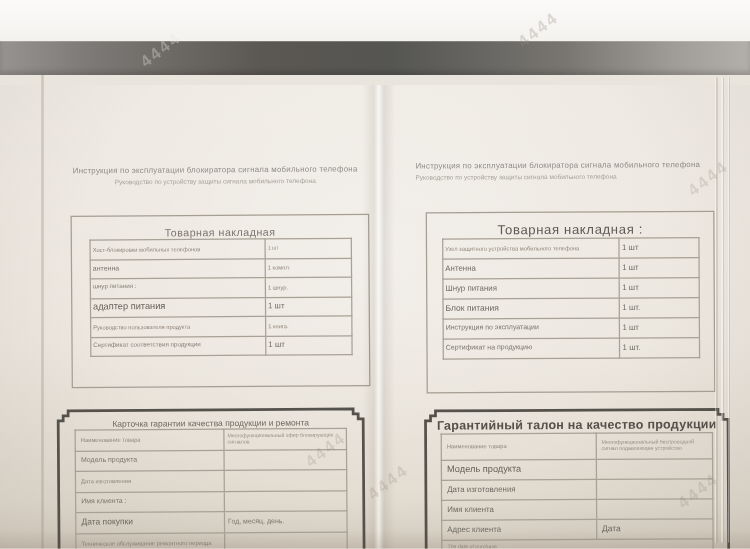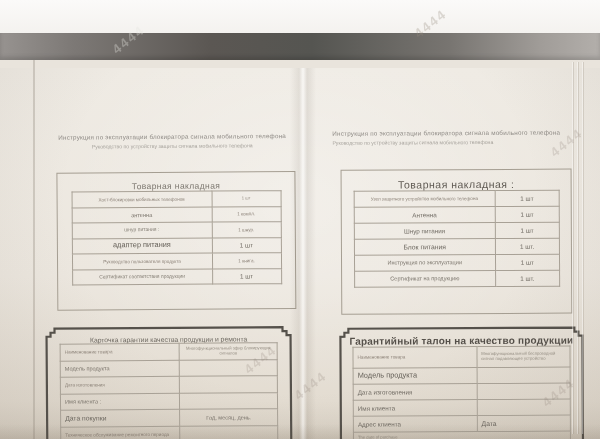--- a/index.html
+++ b/index.html
@@ -47,21 +47,21 @@
   
   .cert{position:absolute;}
   .cert-l{left:42px;top:255px;width:252px;height:152px;}
   .cert-r{left:336px;top:257px;width:250px;height:158px;}
   .cert svg{position:absolute;left:0;top:0;}
   .cert-title-l{position:relative;margin-top:12px;text-align:center;font-size:6.8px;color:#6d6860;}
   .cert-title-r{position:relative;margin-top:11px;text-align:center;font-size:10px;font-weight:600;color:#55504a;letter-spacing:0.2px;}
 
   
   table.tbl{border-collapse:collapse;table-layout:fixed;margin:0 auto;}
-  .tbl td{border:1px solid #a8a196;padding:0 2px;text-align:center;vertical-align:middle;line-height:1.15;overflow:hidden;}
+  .tbl td{border:1px solid #a8a196;padding:0 2px;vertical-align:middle;line-height:1.15;overflow:hidden;}
   .tbl-inv-l{width:210px;margin-top:9px;}
   .tbl-inv-l td{height:14.5px;}
   .tbl-inv-r{width:206px;margin-top:10px;}
   .tbl-inv-r td{height:15px;}
   .tbl-card-l{width:218px;margin-top:13px;position:relative;}
   .tbl-card-l td{height:15.5px;}
   .tbl-card-r{width:218px;margin-top:8px;position:relative;}
   .tbl-card-r td{height:15px;}
   .labels-left td:first-child{text-align:left;padding-left:4px;}
   .val-left{text-align:left !important;padding-left:4px !important;}

